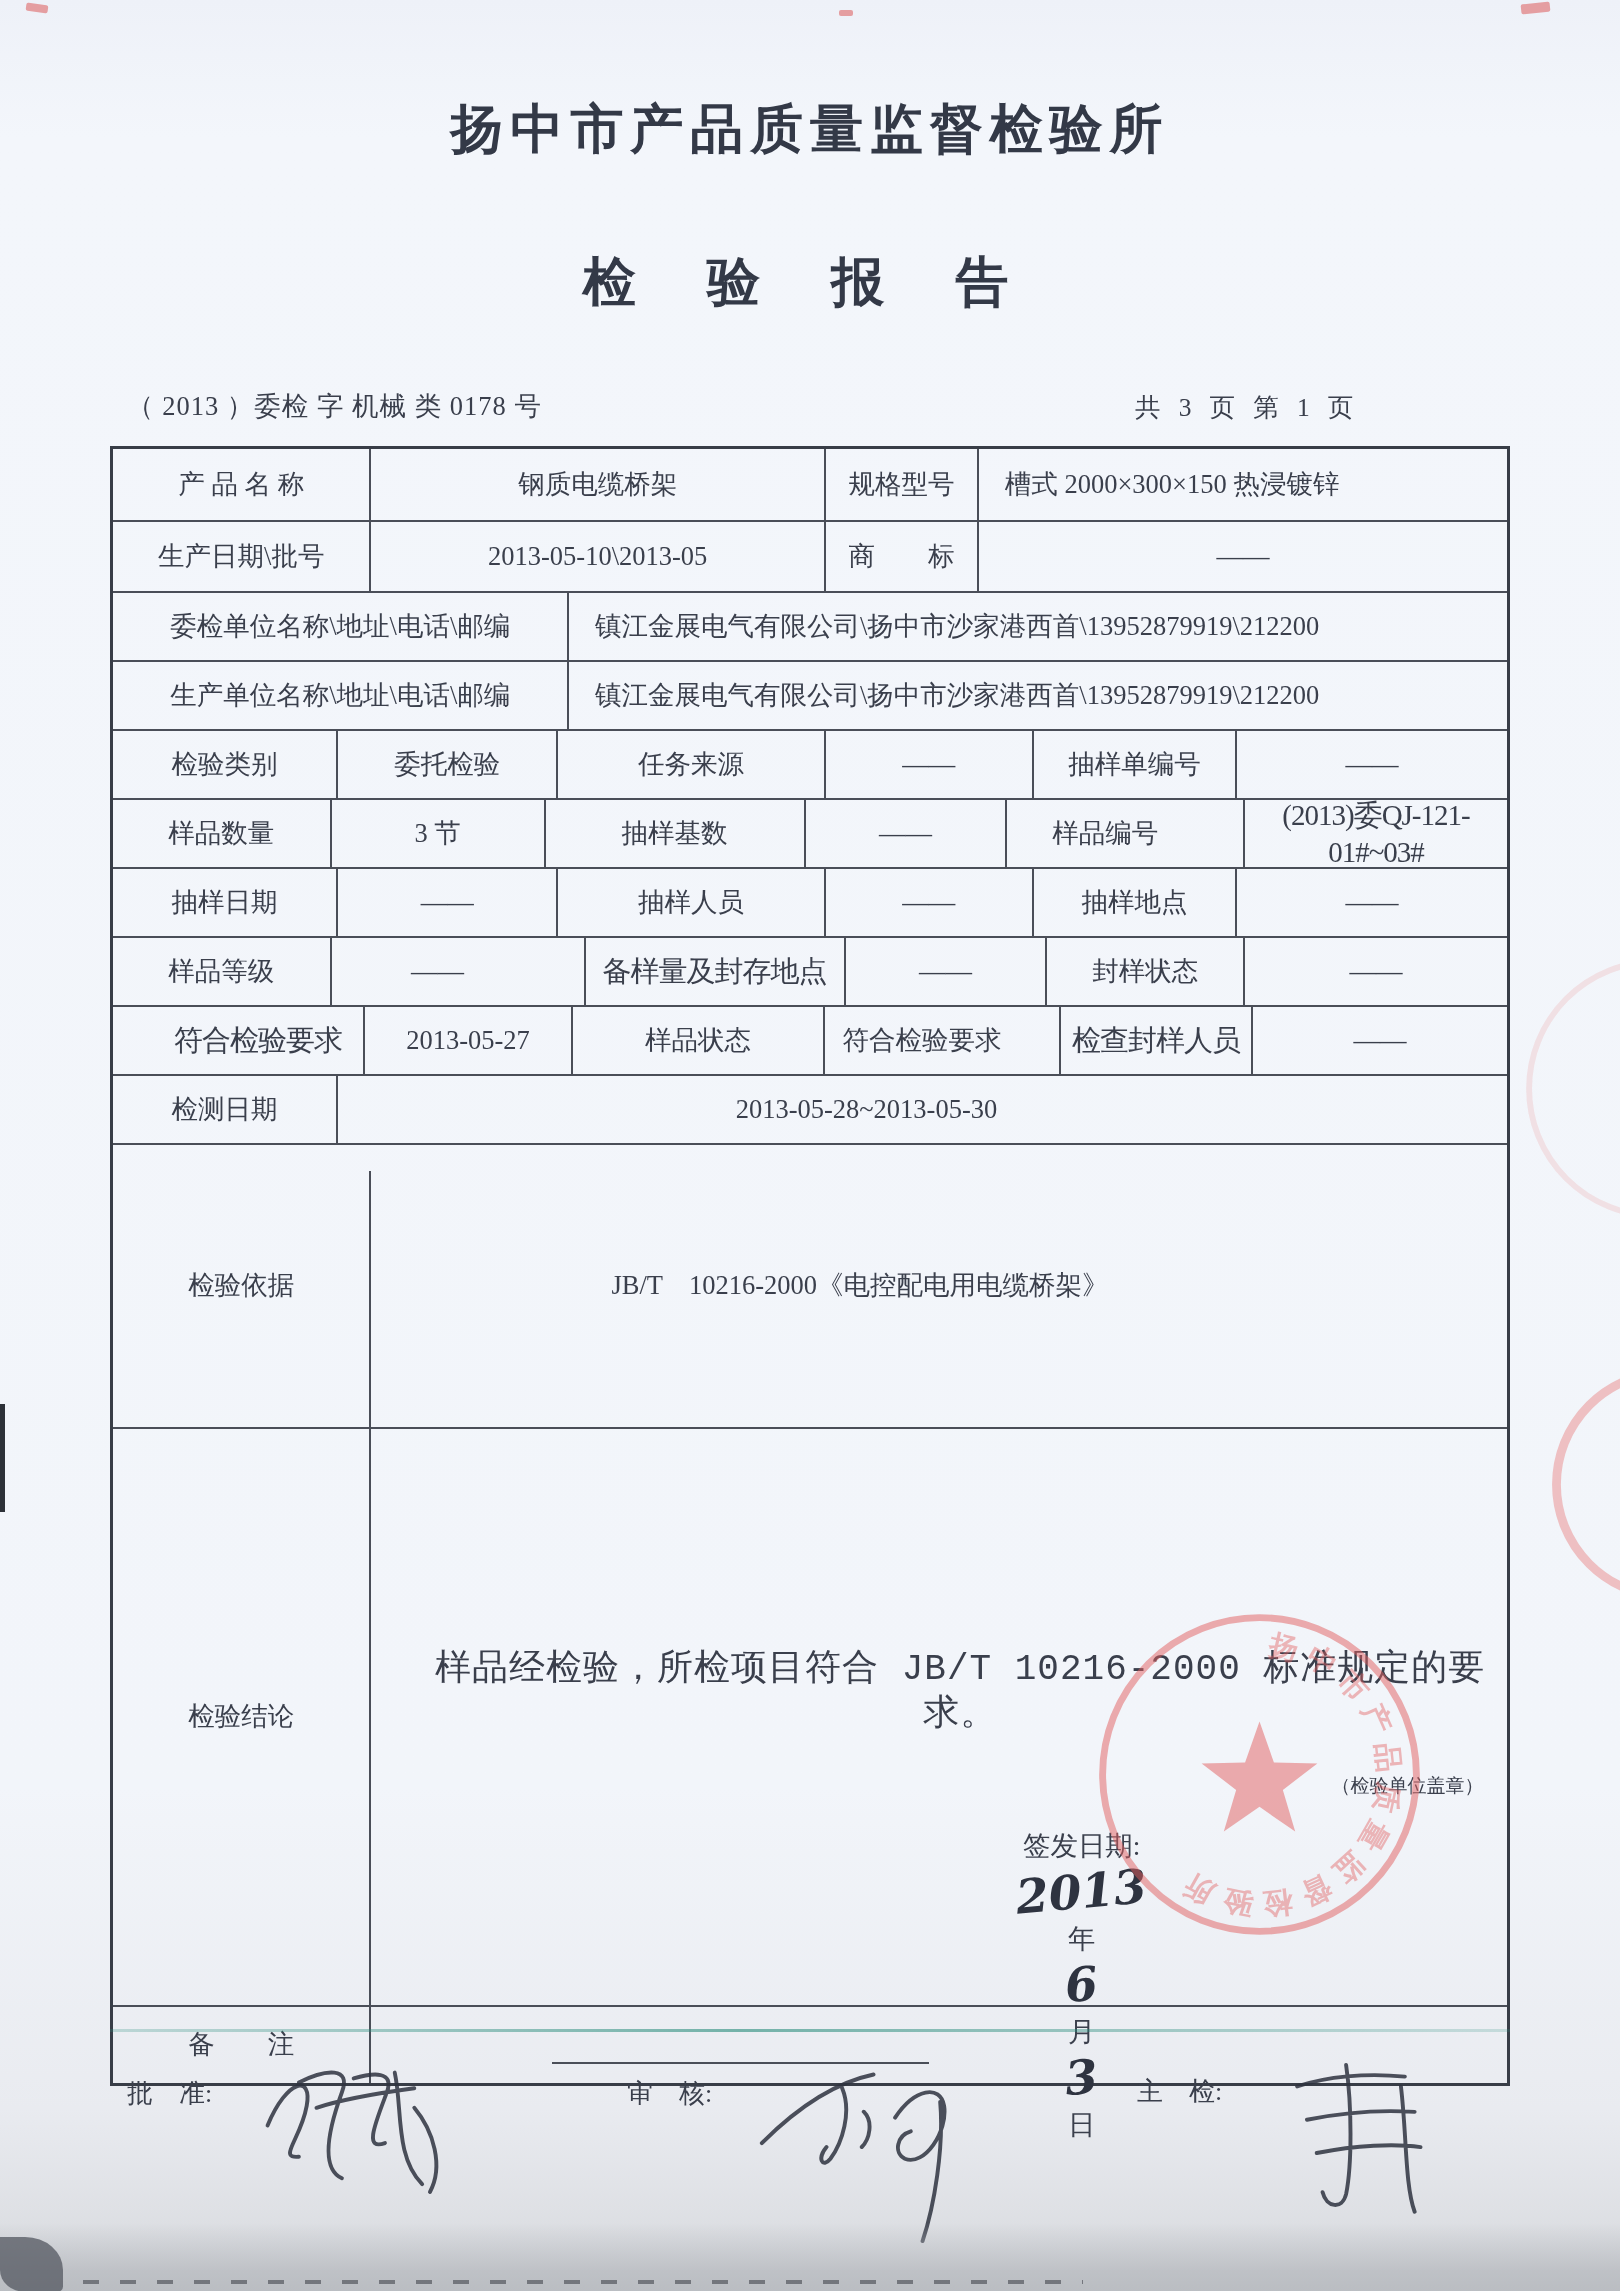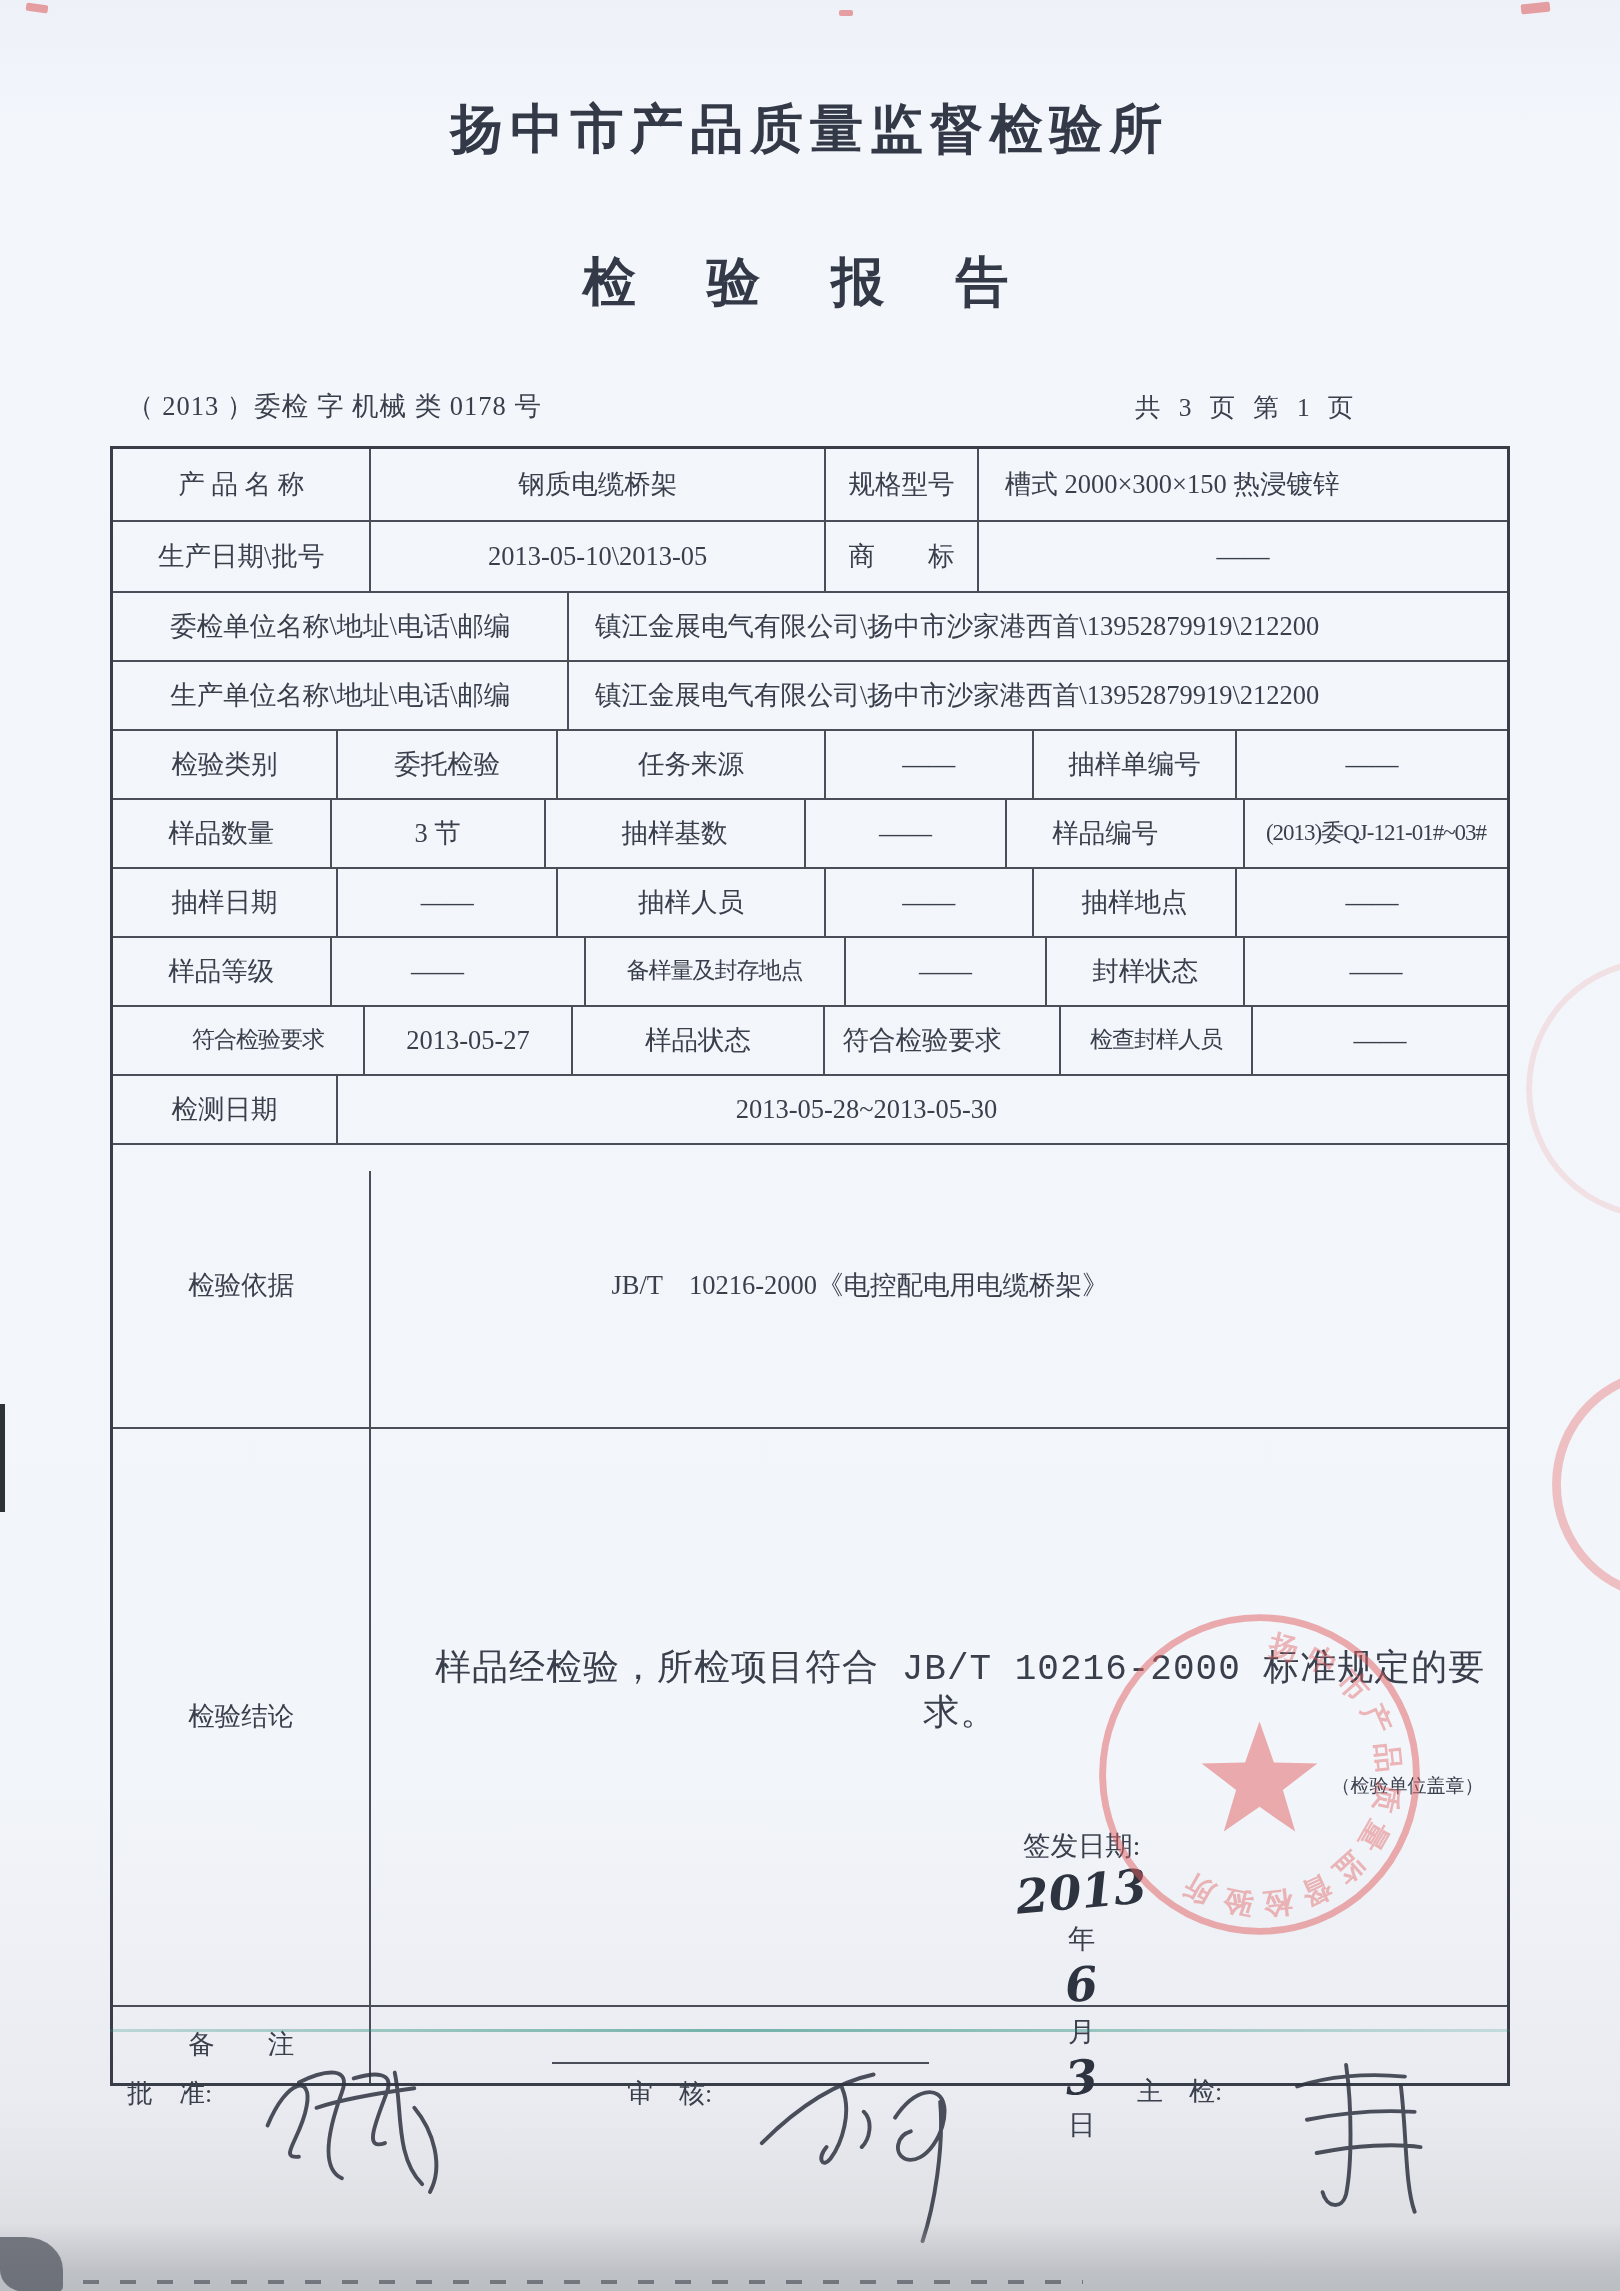--- a/index.html
+++ b/index.html
@@ -13,21 +13,21 @@
   .title.report{top:247px;font-size:53px;letter-spacing:29px;}
   .docno{position:absolute;left:127px;top:388px;font-size:26.5px;letter-spacing:1px;}
   .pageinfo{position:absolute;left:1135px;top:390px;font-size:25.5px;letter-spacing:5.9px;}
   .tbl{position:absolute;left:110px;top:446px;width:1400px;border:3.9px solid #383d47;box-sizing:border-box;}
   .tr{display:flex;width:100%;box-sizing:border-box;}
   .tr + .tr{border-top:2px solid #4a4e58;}
   .td{box-sizing:border-box;display:flex;align-items:center;justify-content:center;
       text-align:center;font-size:26.5px;line-height:1.25;position:relative;padding:2px 5.9px;}
   .td + .td{border-left:2px solid #4a4e58;}
   .left{justify-content:flex-start;text-align:left;padding-left:25.5px;}
-  .small{font-size:23px;letter-spacing:-1px;margin-left:40px;}
+  .small{font-size:29px;letter-spacing:-1px;margin-left:40px;}
   .cA1{width:18.4%}.cA2{width:32.6%}.cA3{width:11%}.cA4{width:38%}
   .cB1{width:32.6%}.cB2{width:67.4%}
   .cC1{width:16%}.cC2{width:15.8%}.cC3{width:19.2%}.cC4{width:14.9%}.cC5{width:14.6%}.cC6{width:19.5%}
   .cD2{width:84%}
   .basis-cell{padding-left:240px;padding-bottom:29px;margin-top:26px;}
   .concl-cell{padding:0;display:block;}
   .concl-text{position:absolute;left:42px;top:218px;font-size:36px;letter-spacing:1px;font-family:Liberation Mono, monospace;}
   .seal-caption{position:absolute;right:23.5px;top:345px;font-size:19px;}
   .signline{position:absolute;left:637px;top:400px;display:flex;align-items:center;font-size:27.4px;flex-direction:column;}
   .signline .unit{margin:0 9.8px;}

